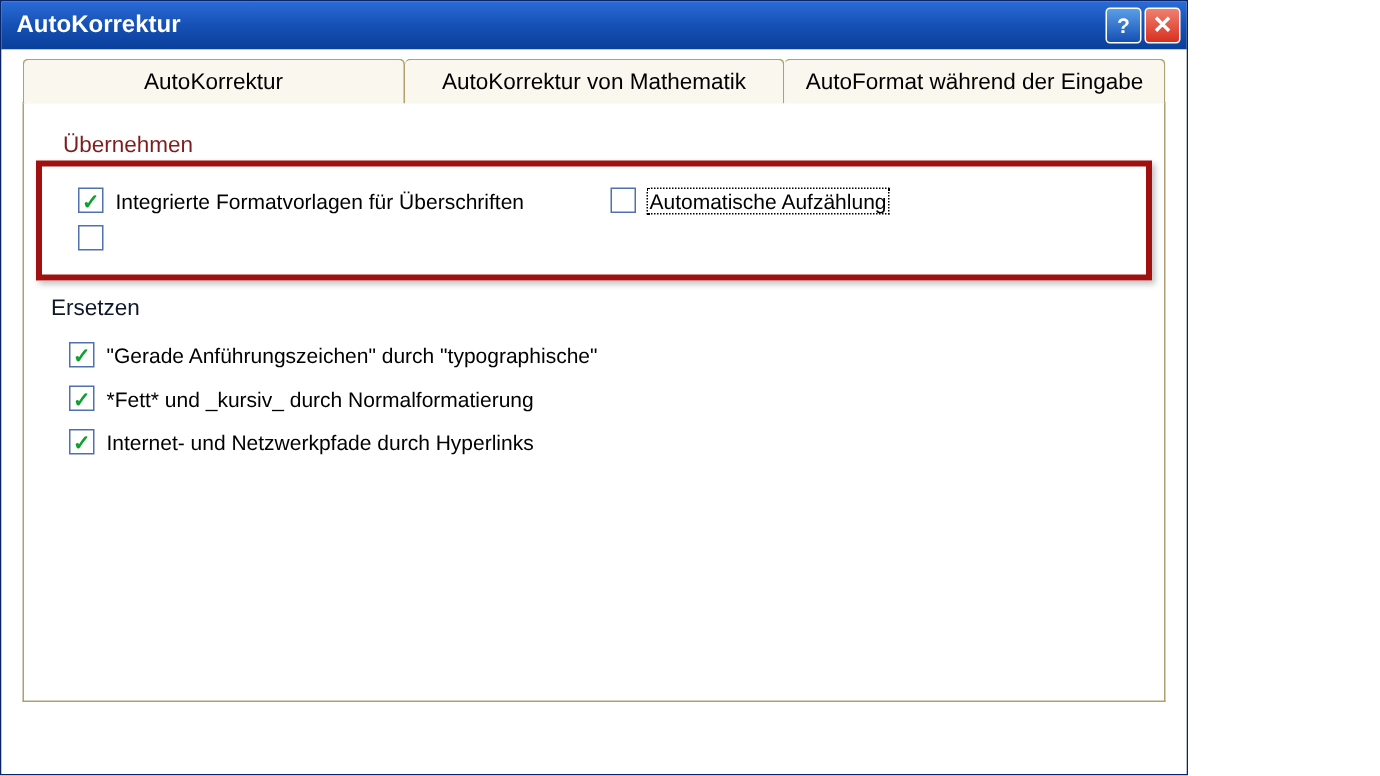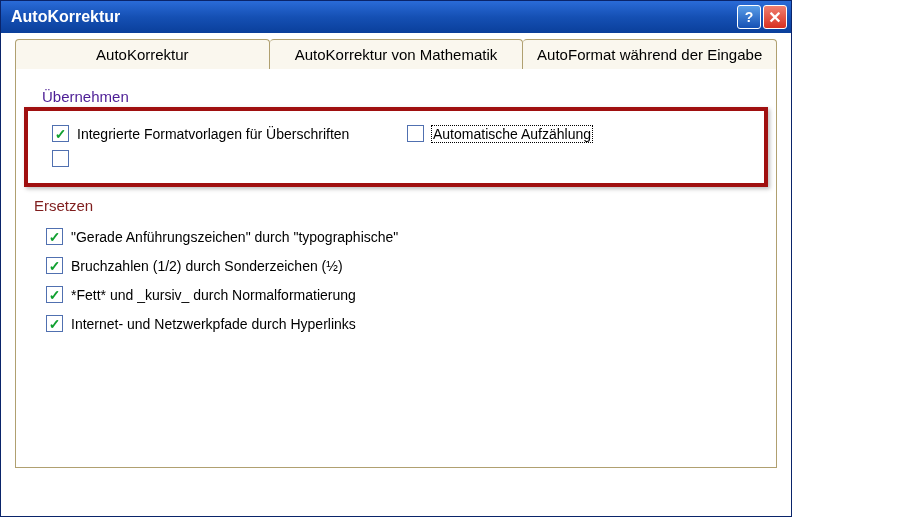--- a/index.html
+++ b/index.html
@@ -101,34 +101,34 @@
   }
   .tab-page {
     border: 1px solid #b0a070;
     border-top: none;
     margin-top: -1px;
     padding: 14px 18px 10px 18px;
     background: #fff;
     min-height: 400px;
   }
   .group-title {
-    color: #7f1d1d;
+    color: #0f172a;
     font-size: 15px;
     margin: 6px 0 8px 0;
   }
   .uebernehmen-box {
     border: 4px solid #a01010;
     padding: 10px 14px 12px 14px;
     margin-bottom: 10px;
     margin-left: -10px;
     margin-right: -10px;
     box-shadow: 2px 2px 4px rgba(0,0,0,0.25);
   }
   .uebernehmen-title {
-    color: #4c1d95;
+    color: #7f1d1d;
     font-size: 15px;
     margin: 6px 0 2px 8px;
   }
   .opt-grid {
     display: flex;
     flex-wrap: wrap;
   }
   .opt-grid .opt {
     width: 50%;
     padding: 4px 12px;
@@ -206,24 +206,20 @@
 
       <div class="group-title">Ersetzen</div>
 
       <div class="opt-list opt-indent">
         <div class="opt">
           <span class="checkbox checked"></span>
           <span>"Gerade Anführungszeichen" durch "typographische"</span>
         </div>
         <div class="opt">
           <span class="checkbox checked"></span>
-          <span>Bruchzahlen (1/2) durch Sonderzeichen (½)</span>
-        </div>
-        <div class="opt">
-          <span class="checkbox checked"></span>
           <span>*Fett* und _kursiv_ durch Normalformatierung</span>
         </div>
         <div class="opt">
           <span class="checkbox checked"></span>
           <span>Internet- und Netzwerkpfade durch Hyperlinks</span>
         </div>
       </div>
 
     </div>
   </div>

